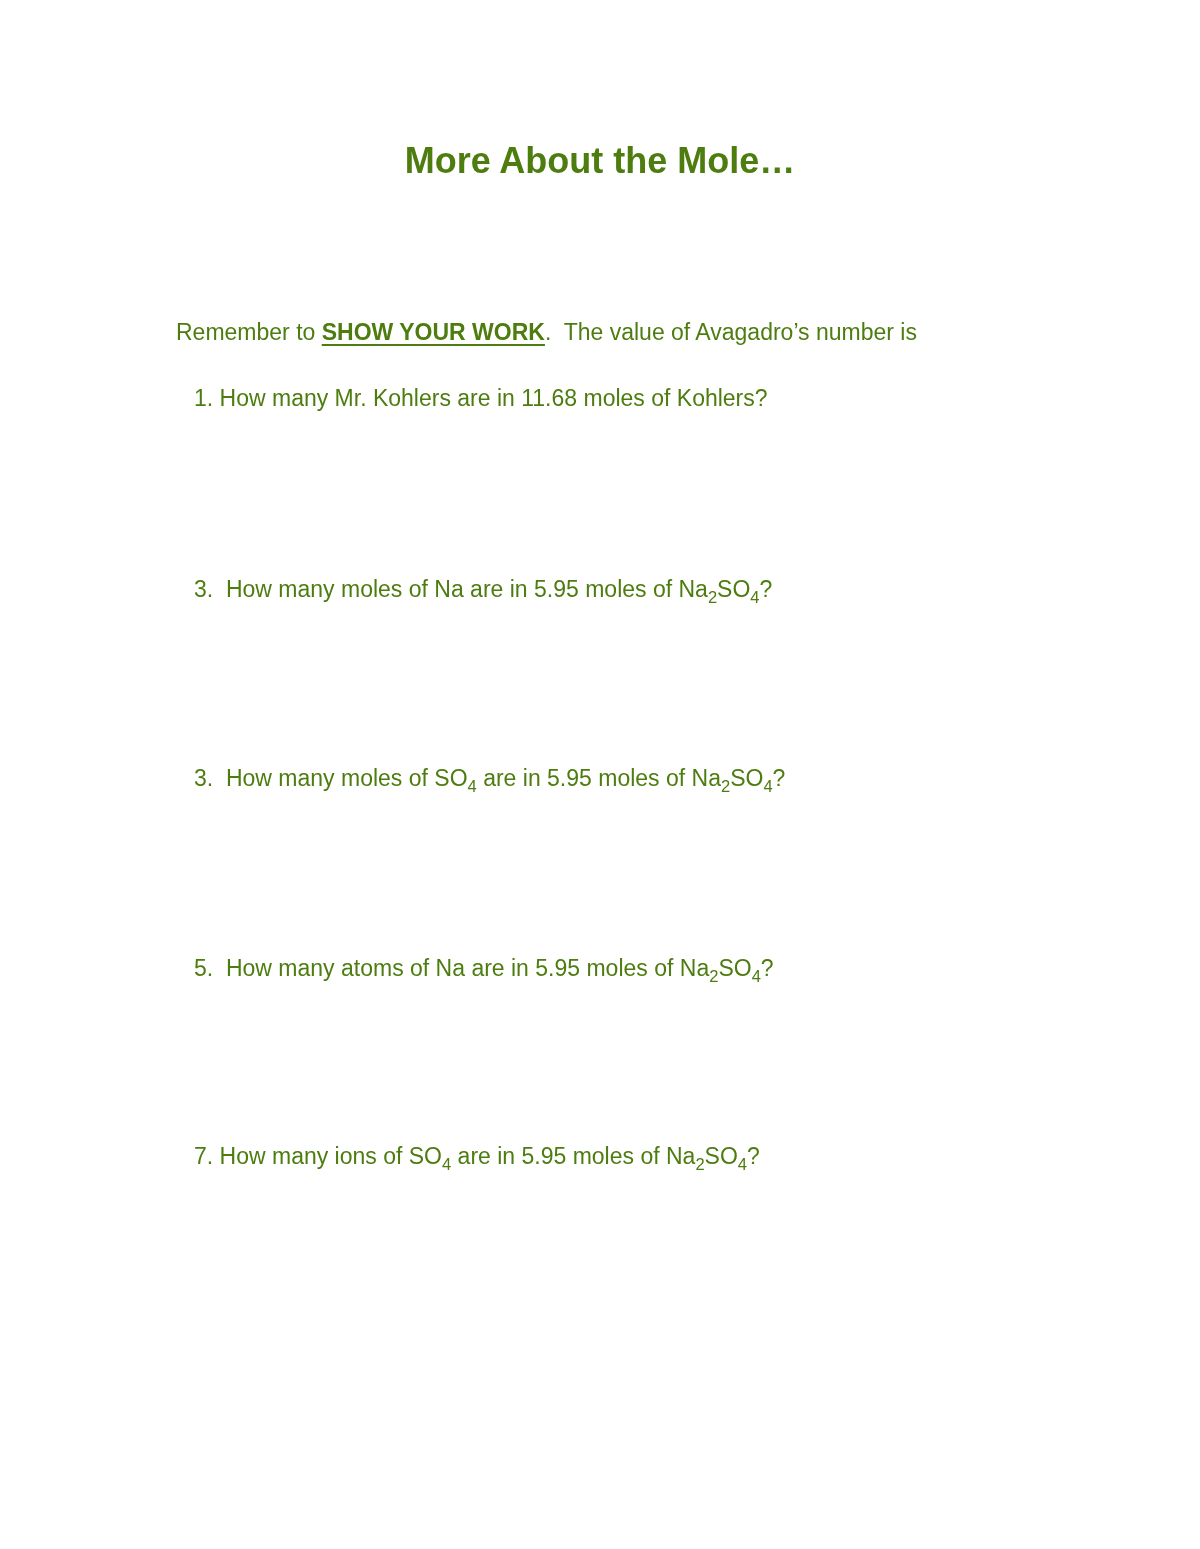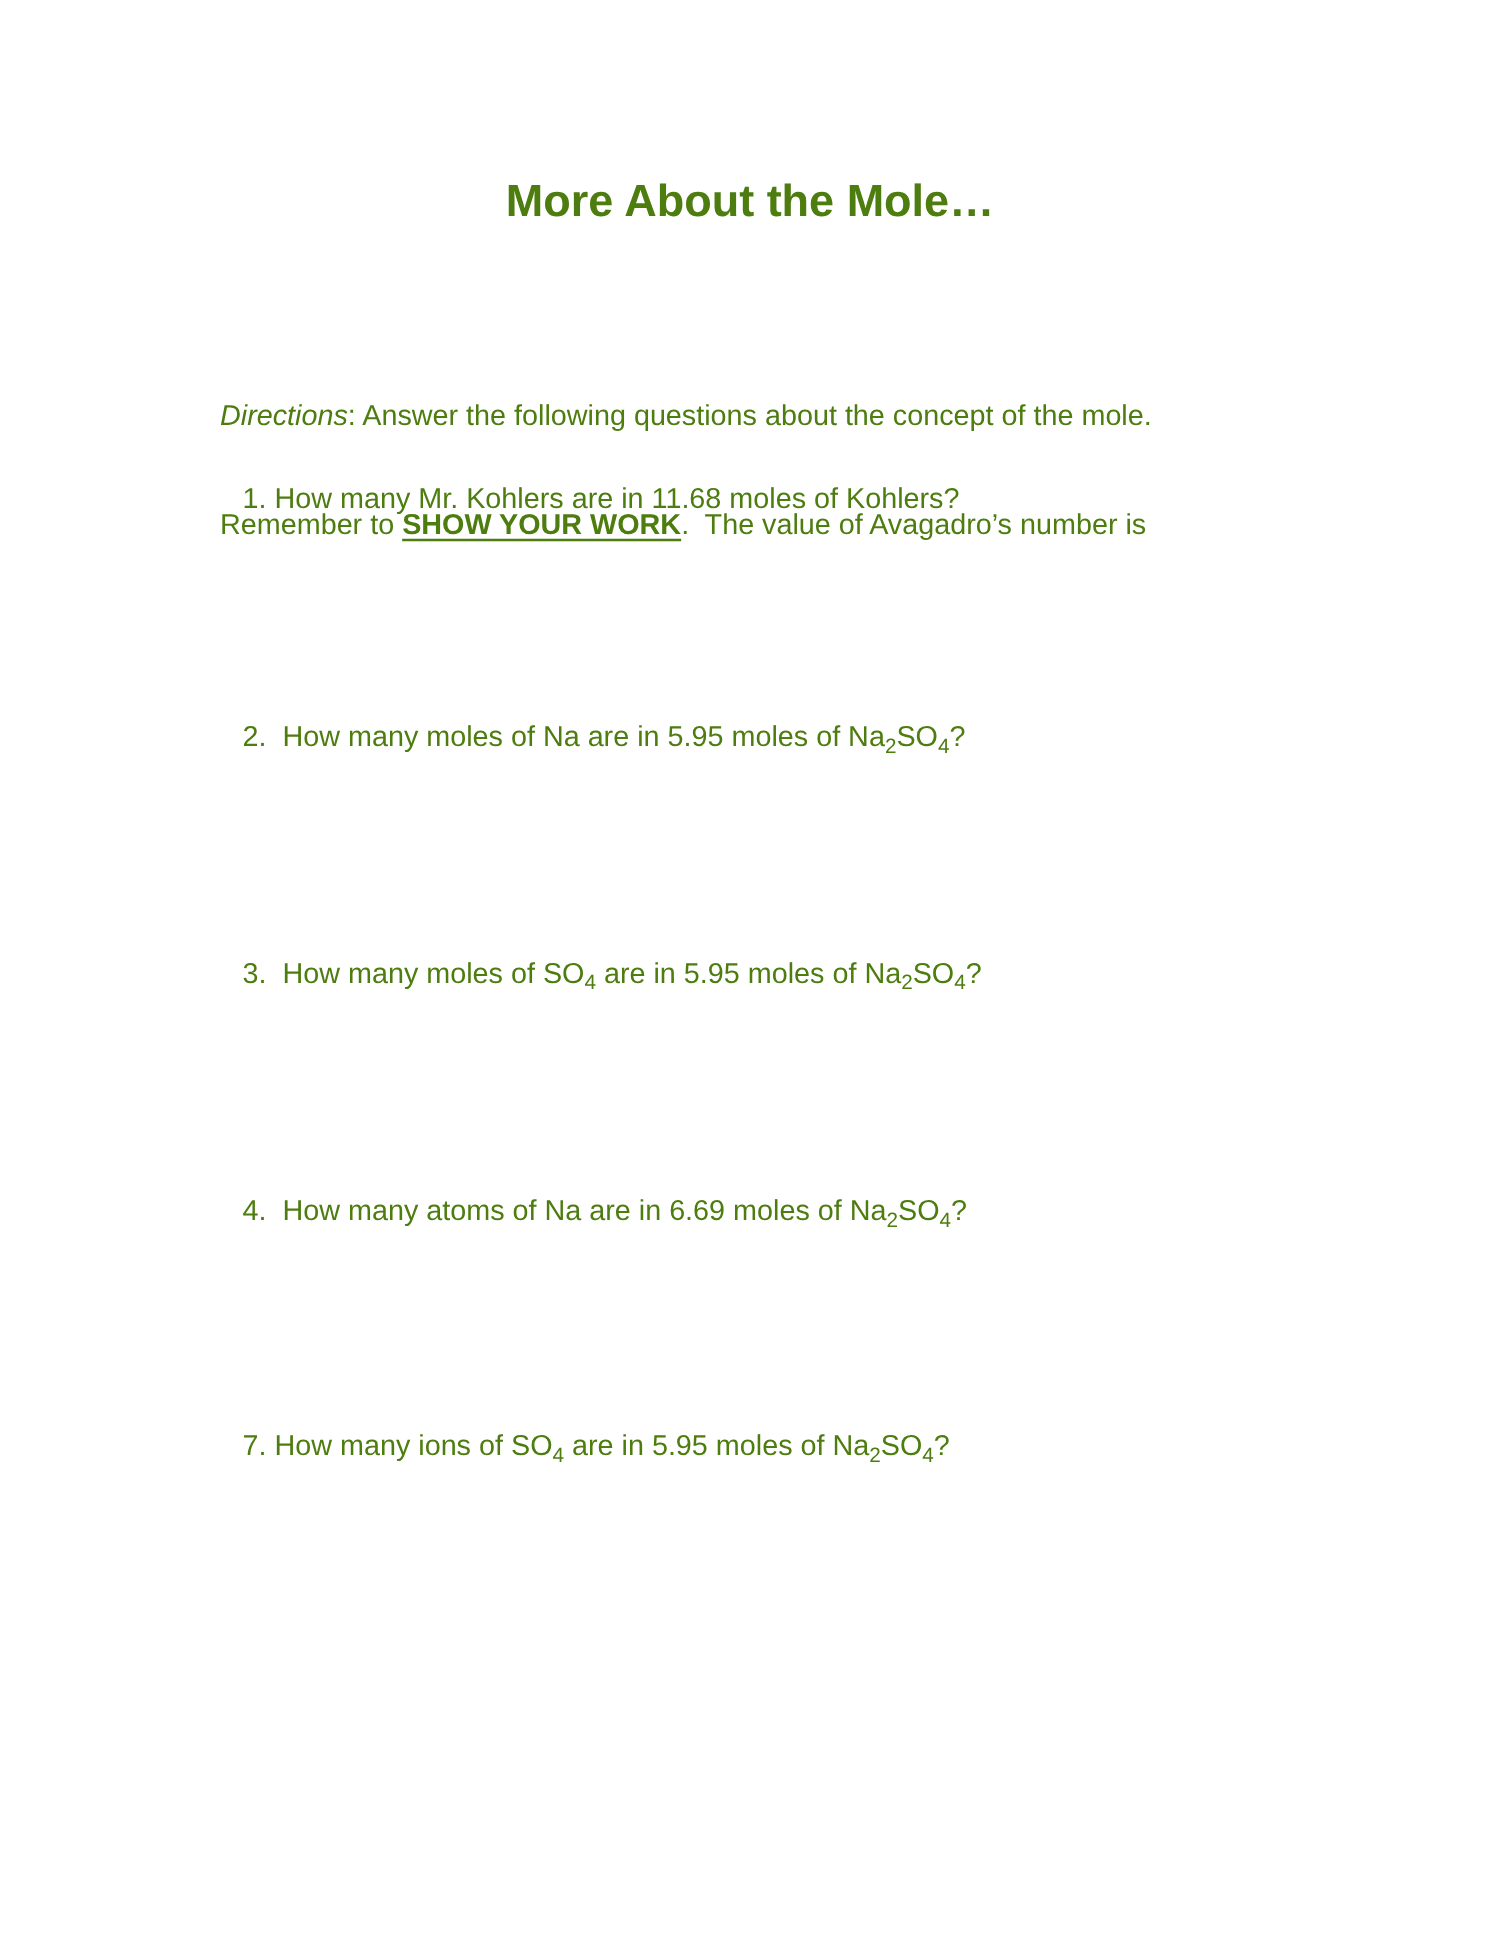--- a/index.html
+++ b/index.html
@@ -76,27 +76,26 @@
 </style>
 </head>
 <body>
 
 <div class="page">
 
   <h1 class="title">More About the Mole…</h1>
 
 
   <div class="directions">
-    <div class="dir-line"><span class="dir-lead">Directions</span><span>: Answer the following questions about the concept of the mole.</span></div>
     <div class="dir-line"><span>Remember to </span><span class="shout">SHOW YOUR WORK</span><span>.  The value of Avagadro’s number is</span></div>
   </div>
 
   <p class="question q1"><span>1. How many Mr. Kohlers are in 11.68 moles of Kohlers?</span></p>
 
-  <p class="question q2"><span>2.  How many moles of Na are in 5.95 moles of Na</span><sub>2</sub><span>SO</span><sub>4</sub><span>?</span></p>
+  <p class="question q2"><span>3.  How many moles of Na are in 5.95 moles of Na</span><sub>2</sub><span>SO</span><sub>4</sub><span>?</span></p>
 
   <p class="question q3"><span>3.  How many moles of SO</span><sub>4</sub><span> are in 5.95 moles of Na</span><sub>2</sub><span>SO</span><sub>4</sub><span>?</span></p>
 
-  <p class="question q4"><span>4.  How many atoms of Na are in 6.69 moles of Na</span><sub>2</sub><span>SO</span><sub>4</sub><span>?</span></p>
+  <p class="question q4"><span>5.  How many atoms of Na are in 5.95 moles of Na</span><sub>2</sub><span>SO</span><sub>4</sub><span>?</span></p>
 
   <p class="question q5"><span>7. How many ions of SO</span><sub>4</sub><span> are in 5.95 moles of Na</span><sub>2</sub><span>SO</span><sub>4</sub><span>?</span></p>
 
 </div>
 
 </body></html>

